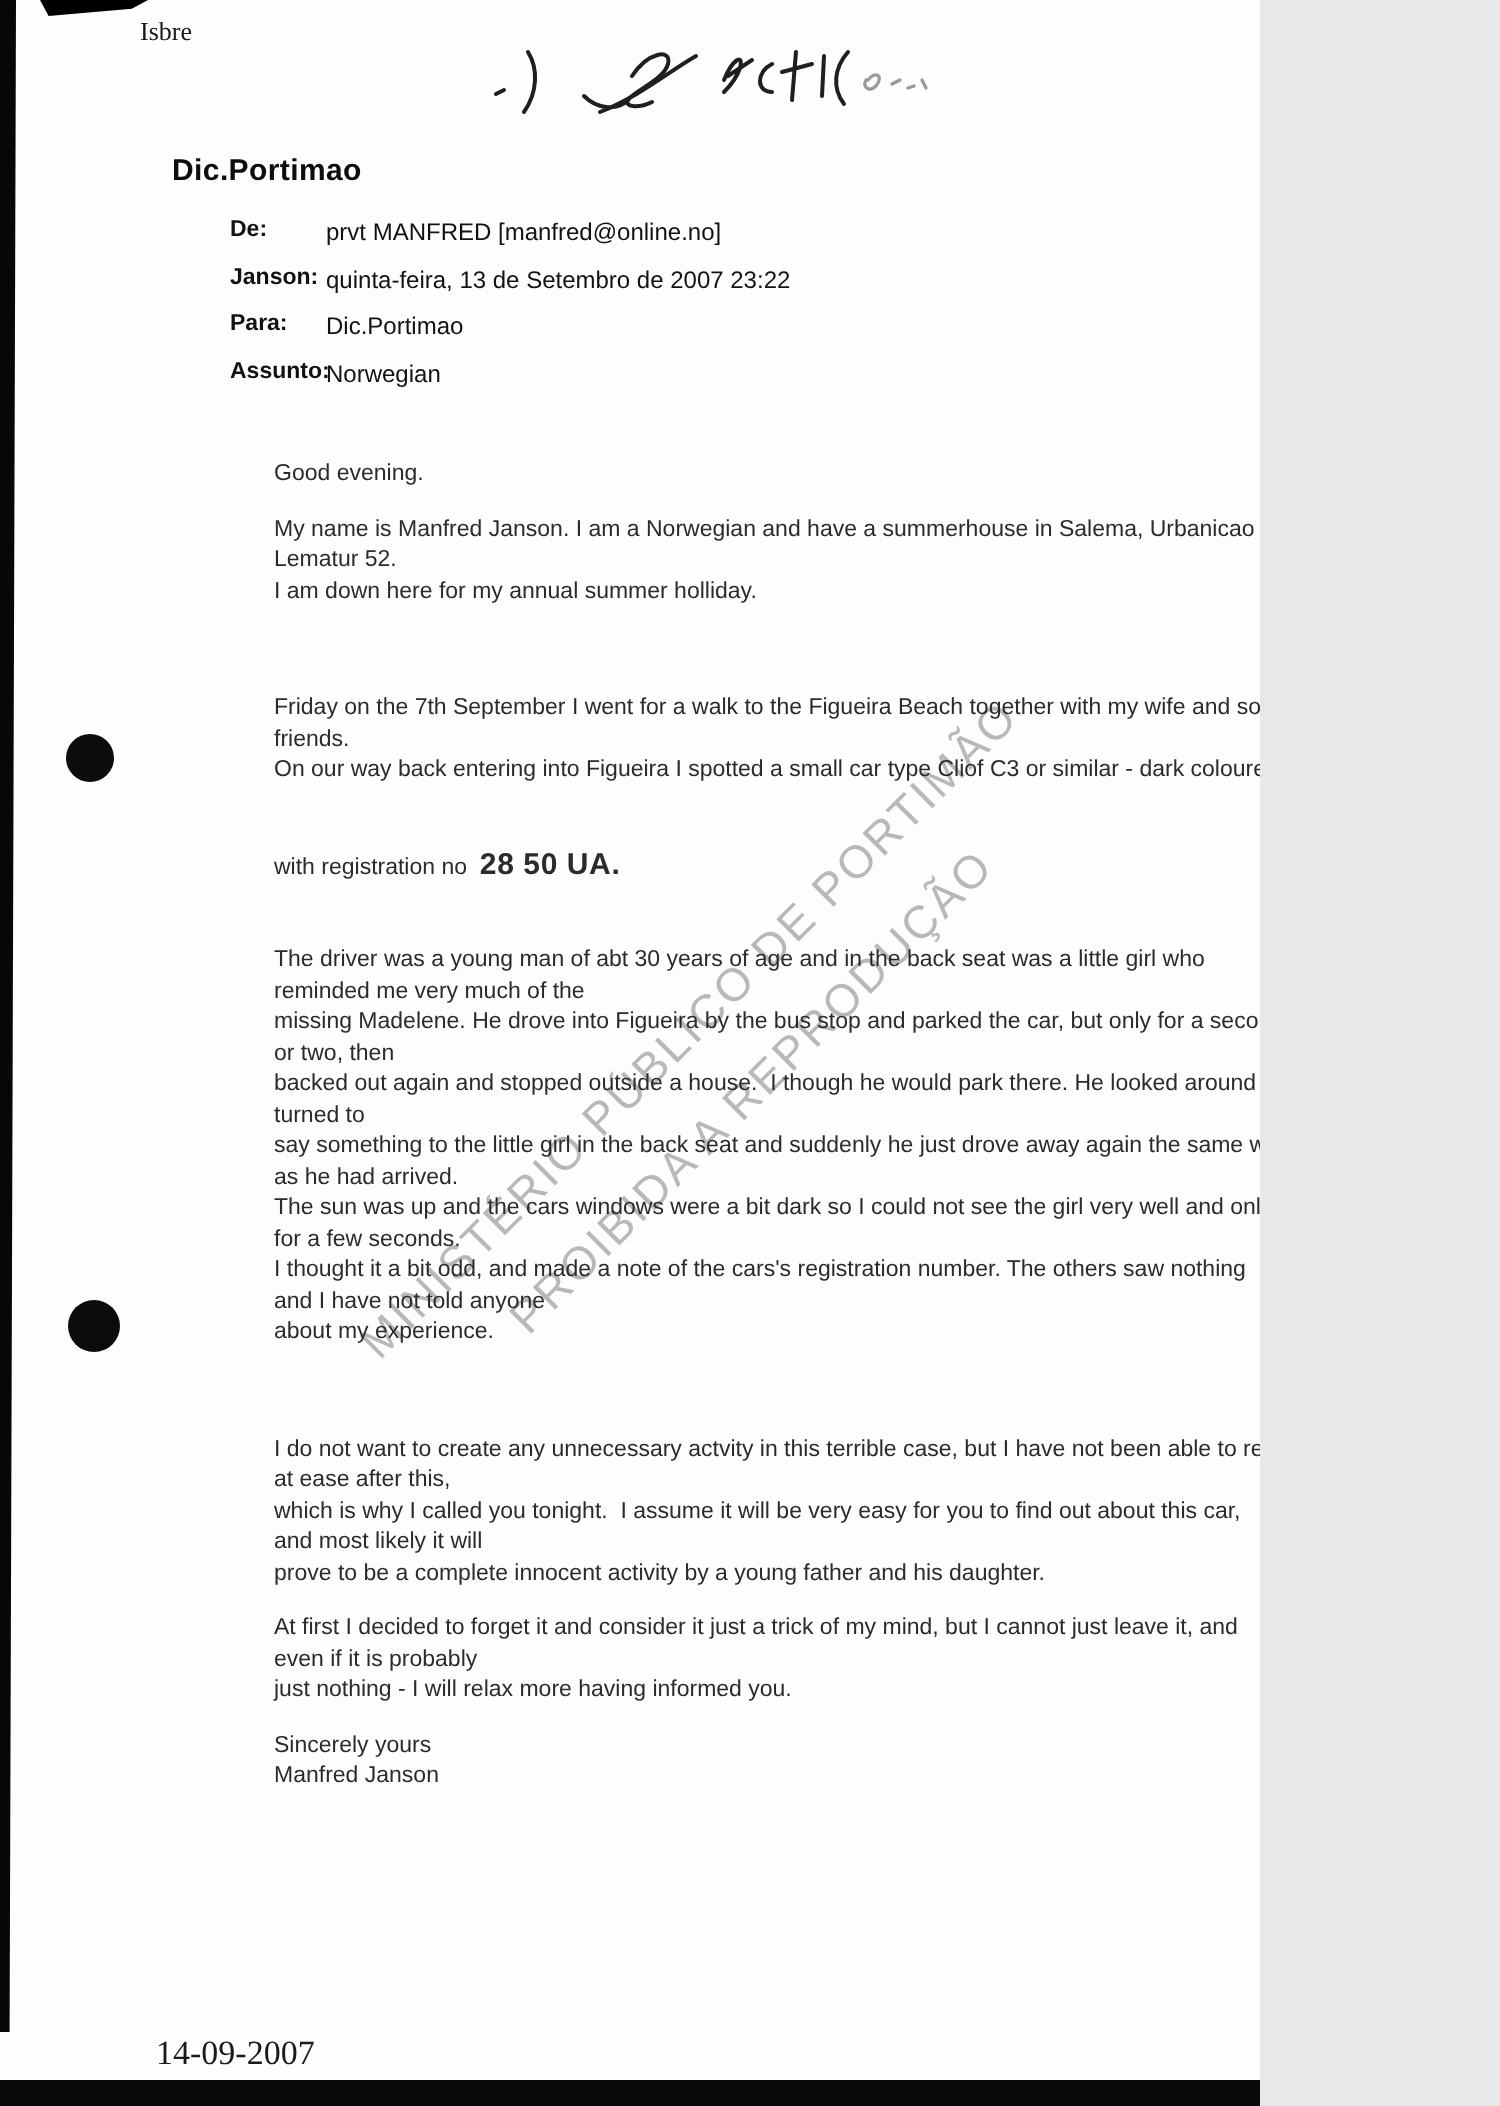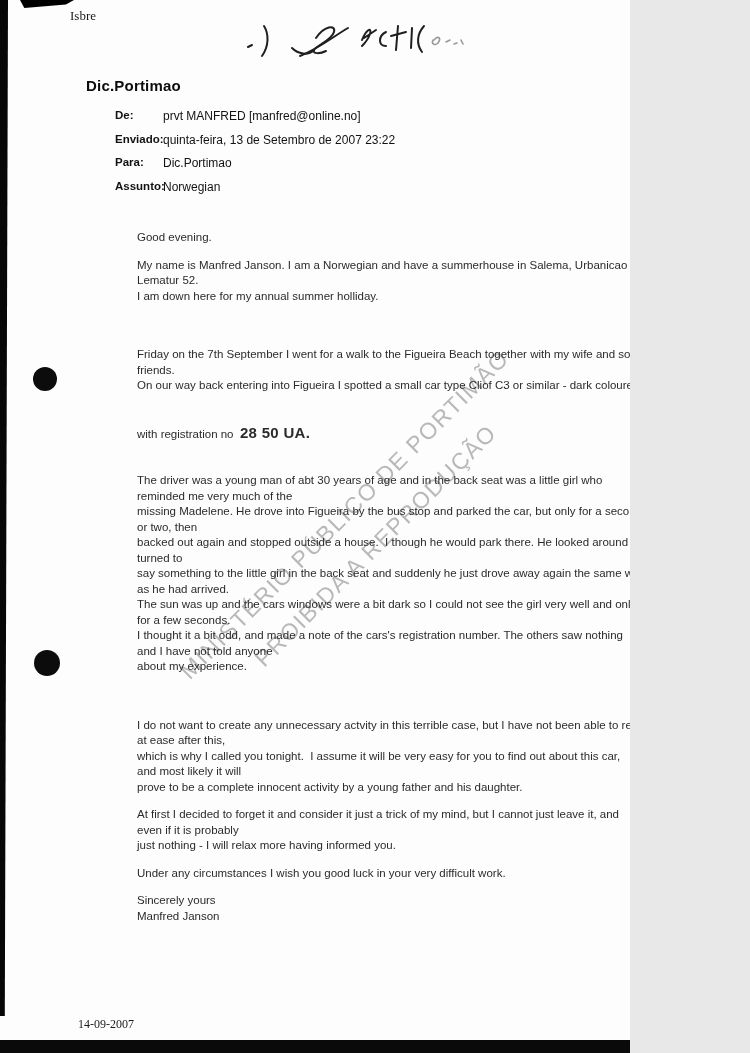--- a/index.html
+++ b/index.html
@@ -13,21 +13,21 @@
   .corner-mark{position:absolute;left:20px;top:0;width:54px;height:8px;background:#000;
     clip-path:polygon(0 0,100% 0,85% 55%,8% 100%);}
   .bottom-bar{position:absolute;left:0;bottom:0;width:750px;height:13px;background:#0a0a0a;}
   .hole{position:absolute;background:#0c0c0c;border-radius:50%;}
   .hole.h1{left:33px;top:367px;width:24px;height:24px;}
   .hole.h2{left:34px;top:650px;width:26px;height:26px;}
   
   .serif{font-family:"Liberation Serif",serif;}
   .corner-label{position:absolute;left:70px;top:8px;font-size:13px;color:#1a1a1a;}
   .page-indicator{position:absolute;left:638px;top:6px;font-size:15px;color:#111;text-align:right;}
-  .footer-date{position:absolute;left:78px;top:1017px;font-size:12px;color:#1a1a1a;}
+  .footer-date{position:absolute;left:78px;top:1017px;font-size:17px;color:#1a1a1a;}
   
   .doc-title{position:absolute;left:86px;top:77px;font-size:15px;font-weight:bold;color:#0d0d0d;letter-spacing:.2px;}
   .mail-headers{position:absolute;left:87px;top:109px;font-size:12px;color:#121212;}
   .hrow{display:flex;margin-bottom:9.5px;padding-left:28px;}
   .hlabel{font-weight:bold;width:48px;flex:0 0 48px;font-size:11.5px;}
   .hvalue{white-space:pre;}
   
   .mail-body{position:absolute;left:121px;top:230px;width:590px;z-index:2;
     font-size:11.5px;line-height:15.5px;color:#2b2b2b;margin-left:16px;}
   .para{white-space:pre;margin:0 0 12px 0;}
@@ -87,21 +87,21 @@
   </div>
 
   <div class="doc-title">Dic.Portimao</div>
 
   <div class="mail-headers">
     <div class="hrow">
       <span class="hlabel">De:</span>
       <span class="hvalue">prvt MANFRED [manfred@online.no]</span>
     </div>
     <div class="hrow">
-      <span class="hlabel">Enviado:</span>
+      <span class="hlabel">Janson:</span>
       <span class="hvalue">quinta-feira, 13 de Setembro de 2007 23:22</span>
     </div>
     <div class="hrow">
       <span class="hlabel">Para:</span>
       <span class="hvalue">Dic.Portimao</span>
     </div>
     <div class="hrow">
       <span class="hlabel">Assunto:</span>
       <span class="hvalue">Norwegian</span>
     </div>
@@ -132,18 +132,17 @@
 about my experience.</div>
     </div>
     <div class="para">I do not want to create any unnecessary actvity in this terrible case, but I have not been able to rest
 at ease after this,
 which is why I called you tonight.  I assume it will be very easy for you to find out about this car,
 and most likely it will
 prove to be a complete innocent activity by a young father and his daughter.</div>
     <div class="para">At first I decided to forget it and consider it just a trick of my mind, but I cannot just leave it, and
 even if it is probably
 just nothing - I will relax more having informed you.</div>
-    <div class="para">Under any circumstances I wish you good luck in your very difficult work.</div>
     <div class="para">Sincerely yours
 Manfred Janson</div>
   </div>
 
 </div>
 
 </body></html>

